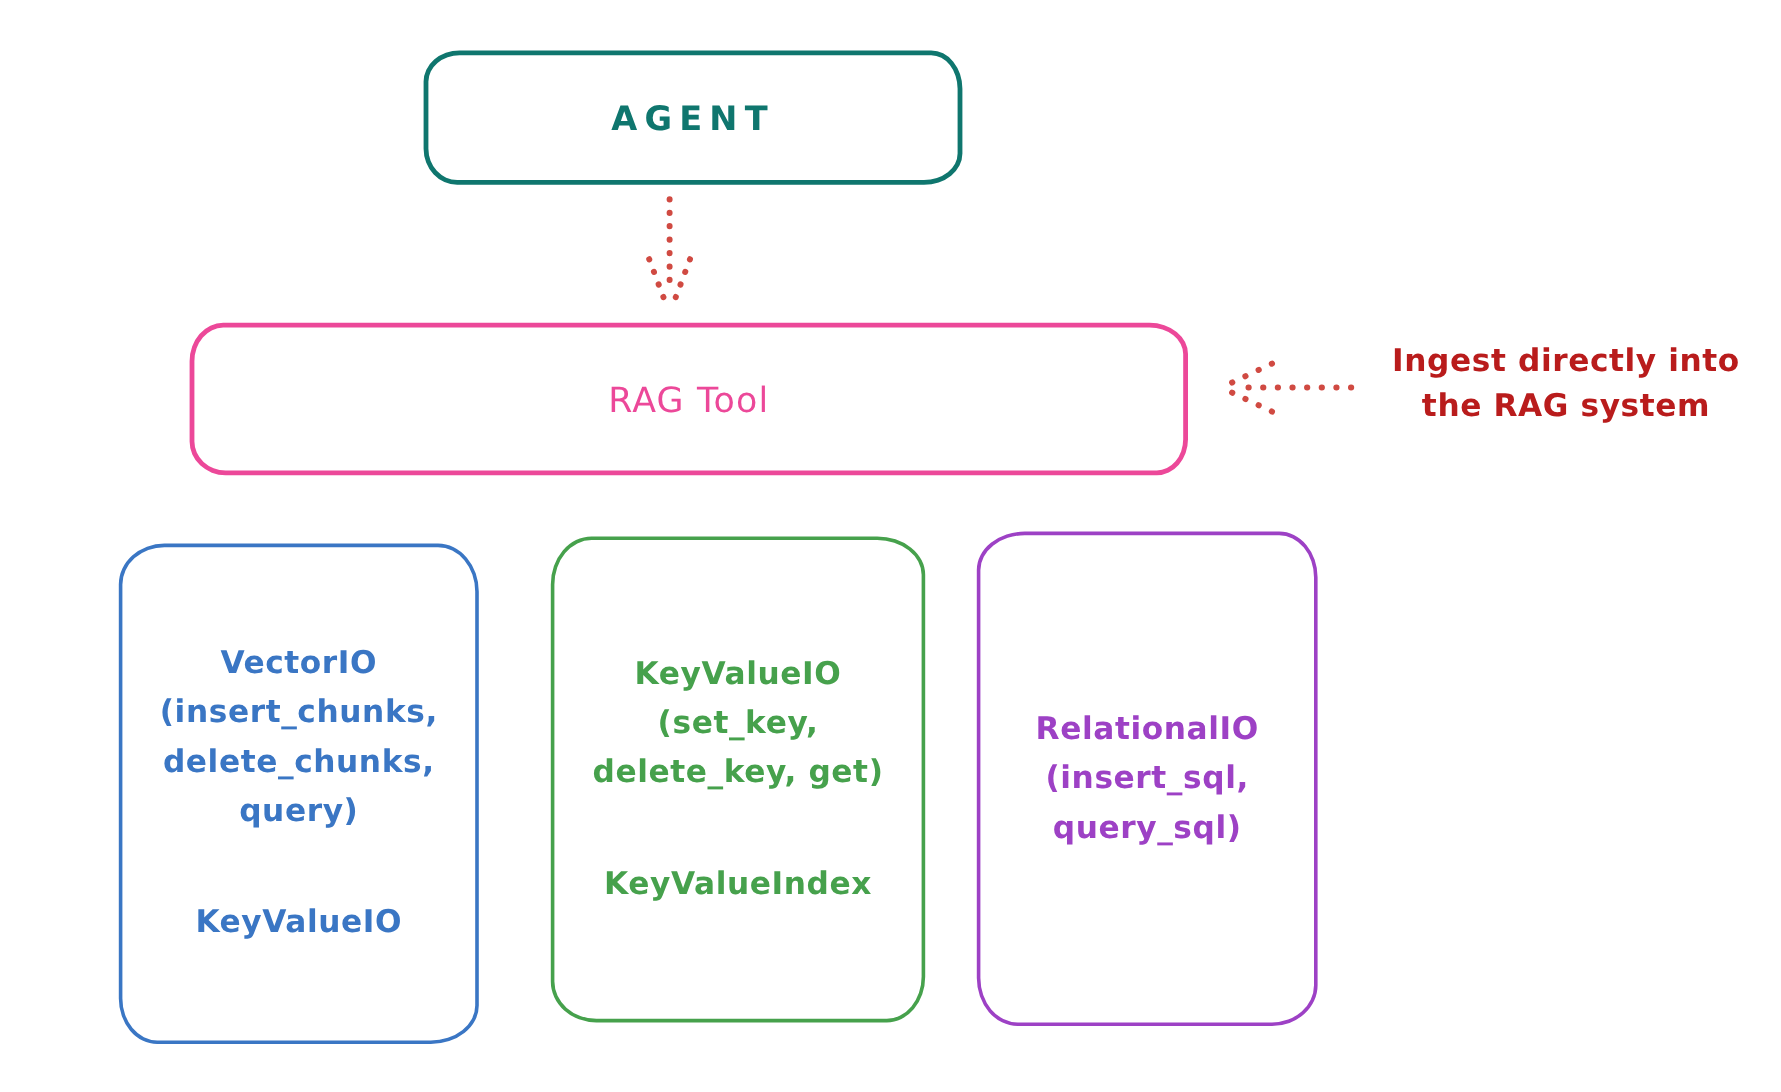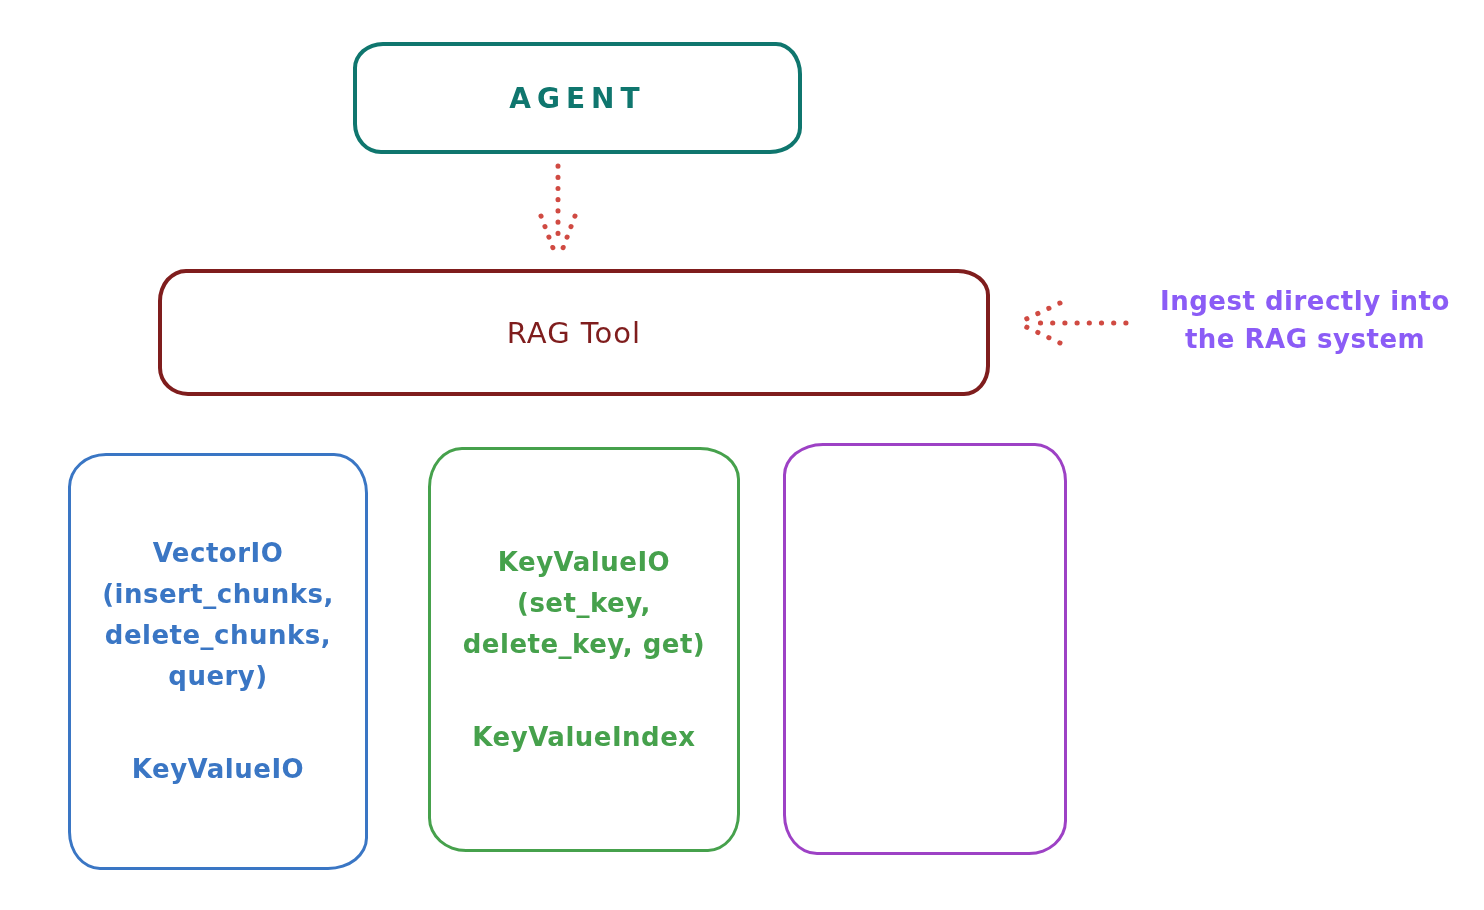--- a/index.html
+++ b/index.html
@@ -58,20 +58,21 @@
   .storage-box {
     position: absolute;
     box-sizing: border-box;
     background: #ffffff;
     border: 3px solid currentColor;
     display: flex;
     flex-direction: column;
     align-items: center;
     justify-content: center;
     gap: 52px;
+    margin-left: 31px;
   }
   .storage-box .title-lines,
   .storage-box .index-label {
     white-space: pre;
     text-align: center;
     font-size: 26px;
     font-weight: 600;
     line-height: 41px;
     letter-spacing: 0.5px;
   }
@@ -126,46 +127,49 @@
   </div>
 
   <div class="arrow arrow-down" style="color: rgb(208, 74, 66);">
     <svg width="60" height="104" viewBox="0 0 60 104" fill="none" stroke="currentColor" stroke-width="5" stroke-linecap="round" stroke-dasharray="0.2 11">
       <line x1="30" y1="6" x2="30" y2="80"></line>
       <line x1="13" y1="56" x2="28" y2="96"></line>
       <line x1="47" y1="56" x2="32" y2="96"></line>
     </svg>
   </div>
 
-  <div class="node rag-box" style="color: #7f1d1d;">
+  <div class="node rag-box" style="color: #ec4899;">
     <div class="node-label">RAG Tool</div>
   </div>
 
   <div class="arrow arrow-left" style="color: rgb(208, 74, 66);">
     <svg width="122" height="58" viewBox="0 0 122 58" fill="none" stroke="currentColor" stroke-width="5" stroke-linecap="round" stroke-dasharray="0.2 12">
       <line x1="114" y1="29" x2="24" y2="29"></line>
       <line x1="48" y1="9" x2="8" y2="28"></line>
       <line x1="48" y1="49" x2="8" y2="30"></line>
     </svg>
   </div>
 
-  <div class="annotation" style="color: #8b5cf6;">Ingest directly into
+  <div class="annotation" style="color: #b91c1c;">Ingest directly into
 the RAG system</div>
 
   <div class="storage-box box-vector" style="color: rgb(58, 118, 196);">
     <div class="title-lines">VectorIO
 (insert_chunks,
 delete_chunks,
 query)</div>
     <div class="index-label">KeyValueIO</div>
   </div>
 
   <div class="storage-box box-keyvalue" style="color: rgb(70, 161, 76);">
     <div class="title-lines">KeyValueIO
 (set_key,
 delete_key, get)</div>
     <div class="index-label">KeyValueIndex</div>
   </div>
 
   <div class="storage-box box-relational" style="color: rgb(157, 65, 197);">
+    <div class="title-lines">RelationalIO
+(insert_sql,
+query_sql)</div>
   </div>
 
 </div>
 
 </body></html>

